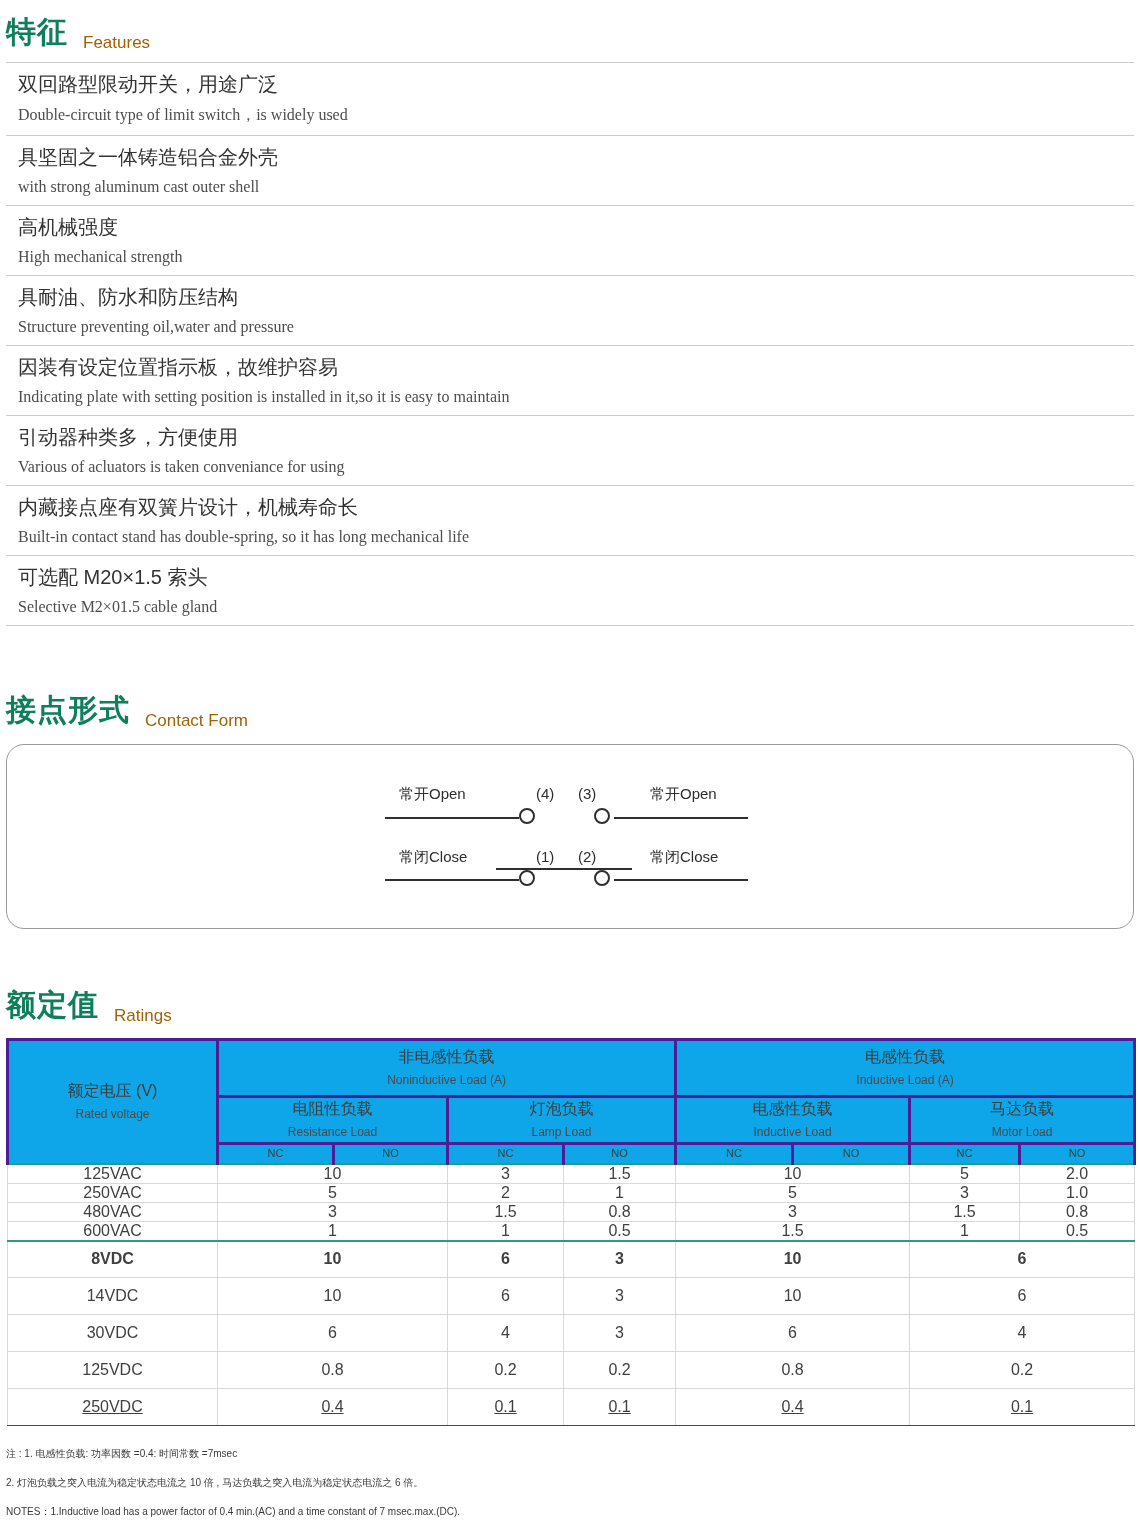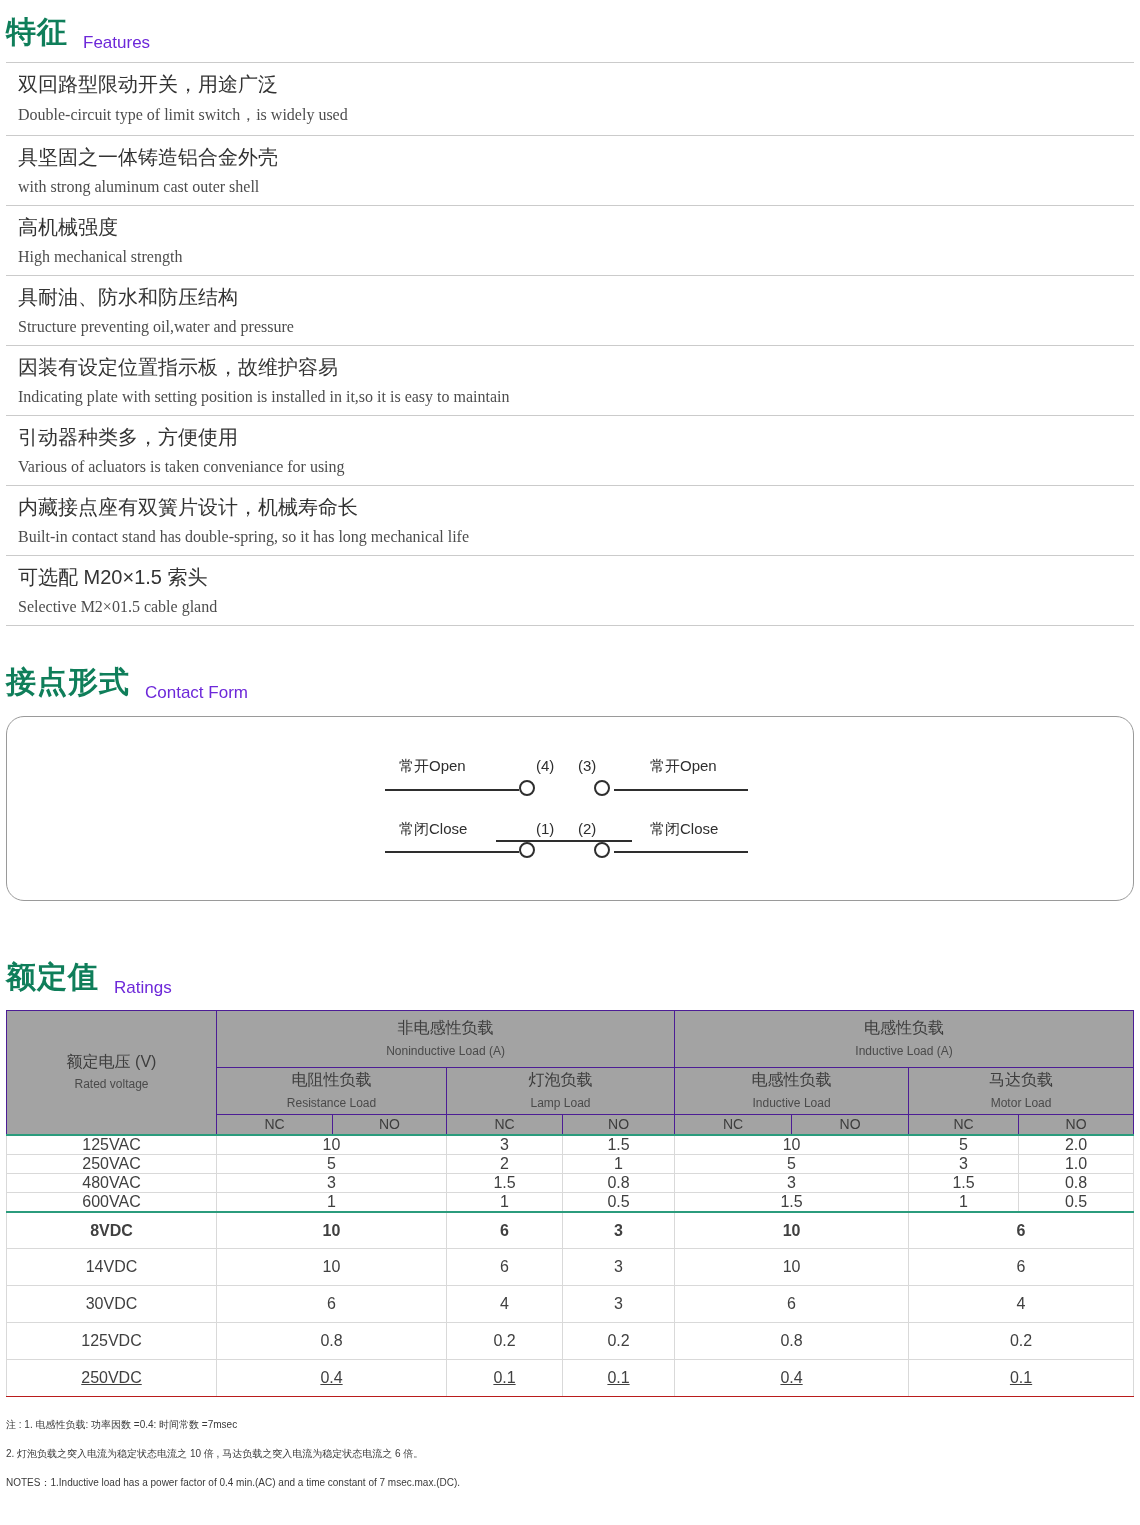--- a/index.html
+++ b/index.html
@@ -8,58 +8,58 @@
     width: 1140px;
     background: #ffffff;
     font-family: "Liberation Sans", "DejaVu Sans", sans-serif;
     color: #333333;
   }
   .page { margin: 0 6px; padding-top: 12px; }
 
   
   .sec-title { display: flex; align-items: flex-end; gap: 15px; }
   .t-zh { font-size: 30px; font-weight: bold; color: #0f7e5a; letter-spacing: 1px; }
-  .t-en { font-size: 17px; color: #6d28d9; }
+  .t-en { font-size: 17px; color: #a16207; }
 
   
   .feature-list { margin-top: 9px; border-top: 1px solid #cbcbcb; }
   .feature { border-bottom: 1px solid #cbcbcb; padding: 8px 0 9px 12px; }
   .f-zh { font-size: 20px; color: #333333; margin-bottom: 7px; }
   .f-en { font-size: 16px; color: #4d4d4d; font-family: Liberation Serif, serif; }
 
   
-  .contact { margin-top: 36px; }
+  .contact { margin-top: 64px; }
   .contact-box {
     position: relative;
     margin-top: 13px;
     height: 185px;
     border: 1px solid #9a9a9a;
     border-radius: 18px;
     background: #ffffff;
   }
   .clabel { position: absolute; font-size: 15px; color: #2e2e2e; white-space: nowrap; }
   .cline  { position: absolute; height: 2px; background: #2e2e2e; }
   .cterm  { position: absolute; width: 16px; height: 16px; background: #fff;
             border: 2px solid #2e2e2e; border-radius: 50%; }
 
   
   .ratings-sec { margin-top: 56px; }
   table.ratings { margin-top: 12px; width: 1127px; border-collapse: collapse; table-layout: fixed; }
   .ratings th, .ratings td { text-align: center; vertical-align: middle; padding: 0; }
   .ratings thead th {
-    background: #a3a3a3;
-    border: 1px solid #4c1d95;
+    background: #0ea5e9;
+    border: 3px solid #4c1d95;
     font-weight: normal;
     line-height: 1.35;
   }
   .h-zh { font-size: 16px; color: #3d3d3d; }
   .h-en { font-size: 12px; color: #4a4a4a; }
   .ratings thead tr.r1 th { height: 57px; }
   .ratings thead tr.r2 th { height: 47px; }
-  .ratings thead tr.r3 th { height: 20px; font-size: 14px; color: #3d3d3d;
+  .ratings thead tr.r3 th { height: 20px; font-size: 11px; color: #3d3d3d;
                             border-bottom: 2px solid #2b9c7d; }
   .ratings thead th.volt-h { border-bottom: 2px solid #2b9c7d; }
   .ratings tbody td { border: 1px solid #d9d9d9; font-size: 16px; color: #404040; height: 19px; }
   .ratings tbody tr.vdc td { height: 37px; }
   .ratings tbody tr.sep td { border-top: 2px solid #2b9c7d; font-weight: bold; }
   .ratings tbody tr:last-child td { border-bottom: 1px solid #b91c1c; text-decoration: underline; }
 
   
   .notes { margin-top: 13px; }
   .note-line { font-size: 10px; color: #3a3a3a; line-height: 29px; white-space: nowrap; }

